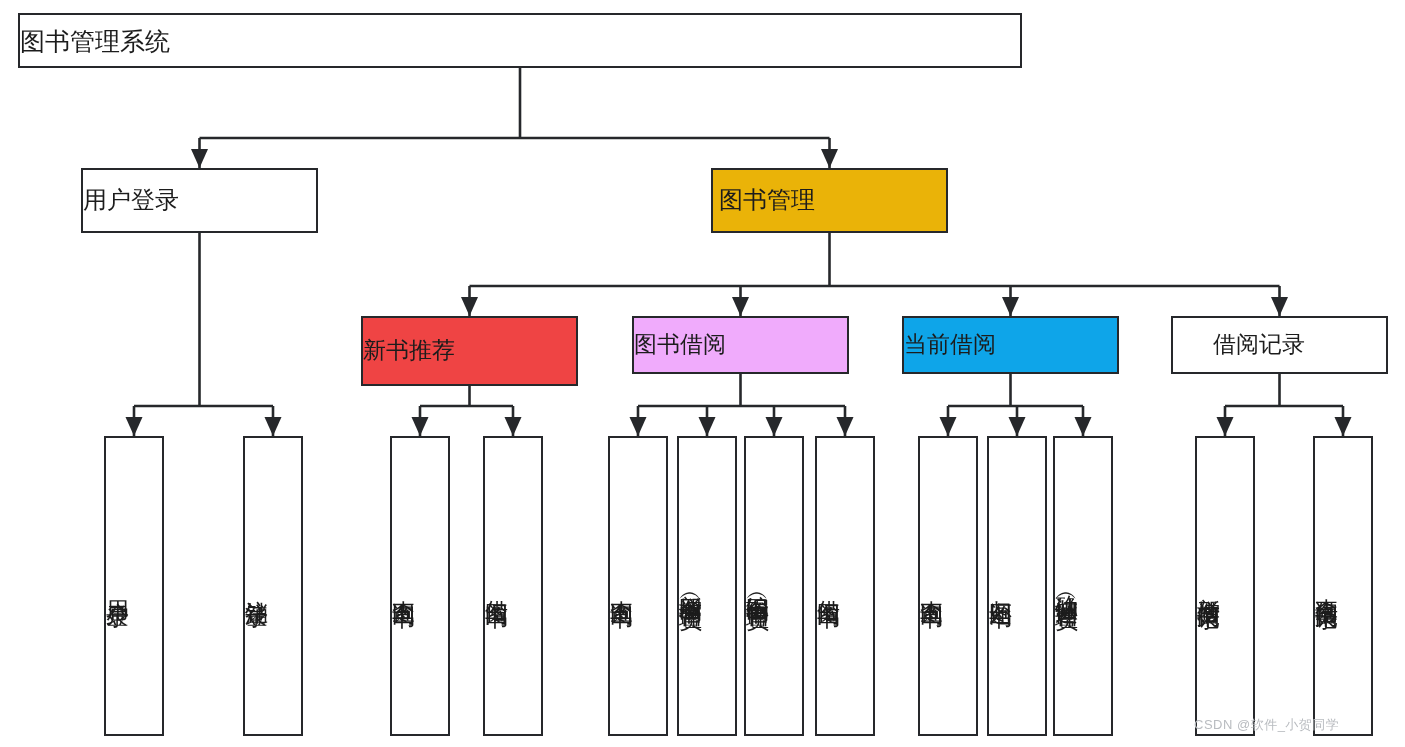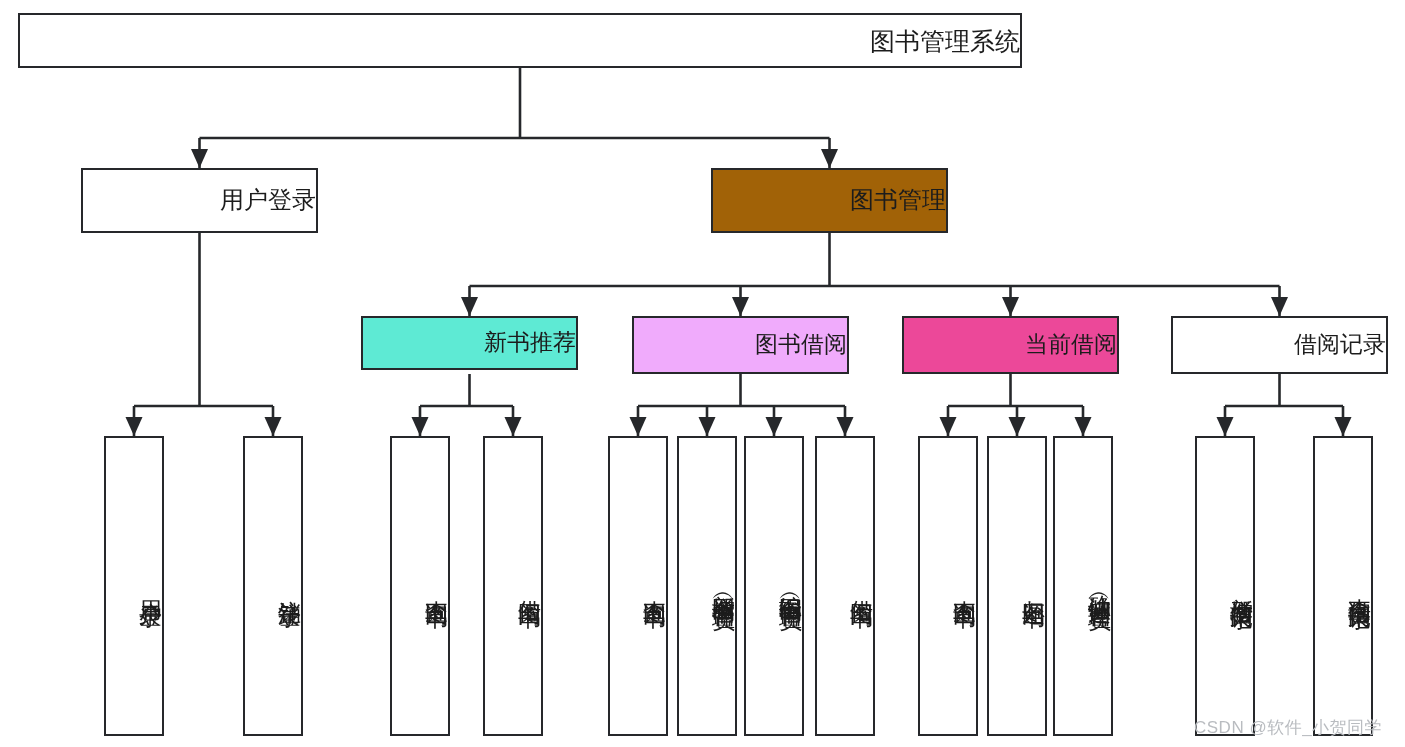--- a/index.html
+++ b/index.html
@@ -25,21 +25,21 @@
     width: 1405px;
     height: 747px;
   }
   .node-box {
     position: absolute;
     box-sizing: border-box;
     background: #ffffff;
     border: 2px solid #26282b;
     display: flex;
     align-items: center;
-    justify-content: flex-end;
+    justify-content: flex-start;
     overflow: hidden;
   }
   .node-label {
     color: #1c1c1c;
     line-height: 1.12;
     text-align: center;
     white-space: pre-wrap;
     user-select: none;
   }
   .node-root .node-label {
@@ -53,21 +53,21 @@
   }
   .node-leaf .node-label {
     font-size: 23px;
     writing-mode: vertical-rl;
     text-orientation: upright;
     letter-spacing: 2px;
     line-height: 1.0;
   }
   .watermark {
     position: absolute;
-    font-size: 17px;
+    font-size: 13px;
     color: #b9bcc0;
     white-space: nowrap;
     user-select: none;
     letter-spacing: 0.5px;
   }
 </style>
 </head>
 <body>
 
 <div id="diagram-root">
@@ -125,30 +125,30 @@
       <line x1="1343" y1="406" x2="1343" y2="436" stroke="#26282b" stroke-width="2.6"></line>
       <polygon points="1334.5,417 1351.5,417 1343,436" fill="#26282b"></polygon>
     </svg>
   <div id="node-layer">
       <div class="node-box node-root" style="left: 18px; top: 13px; width: 1004px; height: 55px; border-color: rgb(38, 40, 43); background: rgb(255, 255, 255);">
         <span class="node-label" style="color: rgb(28, 28, 28);">图书管理系统</span>
       </div>
       <div class="node-box node-l2" style="left: 81px; top: 168px; width: 237px; height: 65px; border-color: rgb(38, 40, 43); background: rgb(255, 255, 255);">
         <span class="node-label" style="color: rgb(28, 28, 28);">用户登录</span>
       </div>
-      <div class="node-box node-l2" style="left: 711px; top: 168px; width: 237px; height: 65px; border-color: rgb(38, 40, 43); background: #a16207;">
+      <div class="node-box node-l2" style="left: 711px; top: 168px; width: 237px; height: 65px; border-color: rgb(38, 40, 43); background: #eab308; padding-left: 6px;">
         <span class="node-label" style="color: rgb(28, 28, 28);">图书管理</span>
       </div>
-      <div class="node-box node-l3" style="left: 361px; top: 316px; width: 217px; height: 54px; border-color: rgb(38, 40, 43); background: #5eead4;">
+      <div class="node-box node-l3" style="left: 361px; top: 316px; width: 217px; height: 70px; border-color: rgb(38, 40, 43); background: #ef4444;">
         <span class="node-label" style="color: rgb(28, 28, 28);">新书推荐</span>
       </div>
       <div class="node-box node-l3" style="left: 632px; top: 316px; width: 217px; height: 58px; border-color: rgb(38, 40, 43); background: #f0abfc;">
         <span class="node-label" style="color: rgb(28, 28, 28);">图书借阅</span>
       </div>
-      <div class="node-box node-l3" style="left: 902px; top: 316px; width: 217px; height: 58px; border-color: rgb(38, 40, 43); background: #ec4899;">
+      <div class="node-box node-l3" style="left: 902px; top: 316px; width: 217px; height: 58px; border-color: rgb(38, 40, 43); background: #0ea5e9;">
         <span class="node-label" style="color: rgb(28, 28, 28);">当前借阅</span>
       </div>
       <div class="node-box node-l3" style="left: 1171px; top: 316px; width: 217px; height: 58px; border-color: rgb(38, 40, 43); background: rgb(255, 255, 255);">
         <span class="node-label" style="color: rgb(28, 28, 28); margin-left: 40px;">借阅记录</span>
       </div>
       <div class="node-box node-leaf" style="left: 104px; top: 436px; width: 60px; height: 300px; border-color: rgb(38, 40, 43); background: rgb(255, 255, 255);">
         <span class="node-label" style="color: rgb(28, 28, 28);">用户登录</span>
       </div>
       <div class="node-box node-leaf" style="left: 243px; top: 436px; width: 60px; height: 300px; border-color: rgb(38, 40, 43); background: rgb(255, 255, 255);">
         <span class="node-label" style="color: rgb(28, 28, 28);">注销登录</span>

